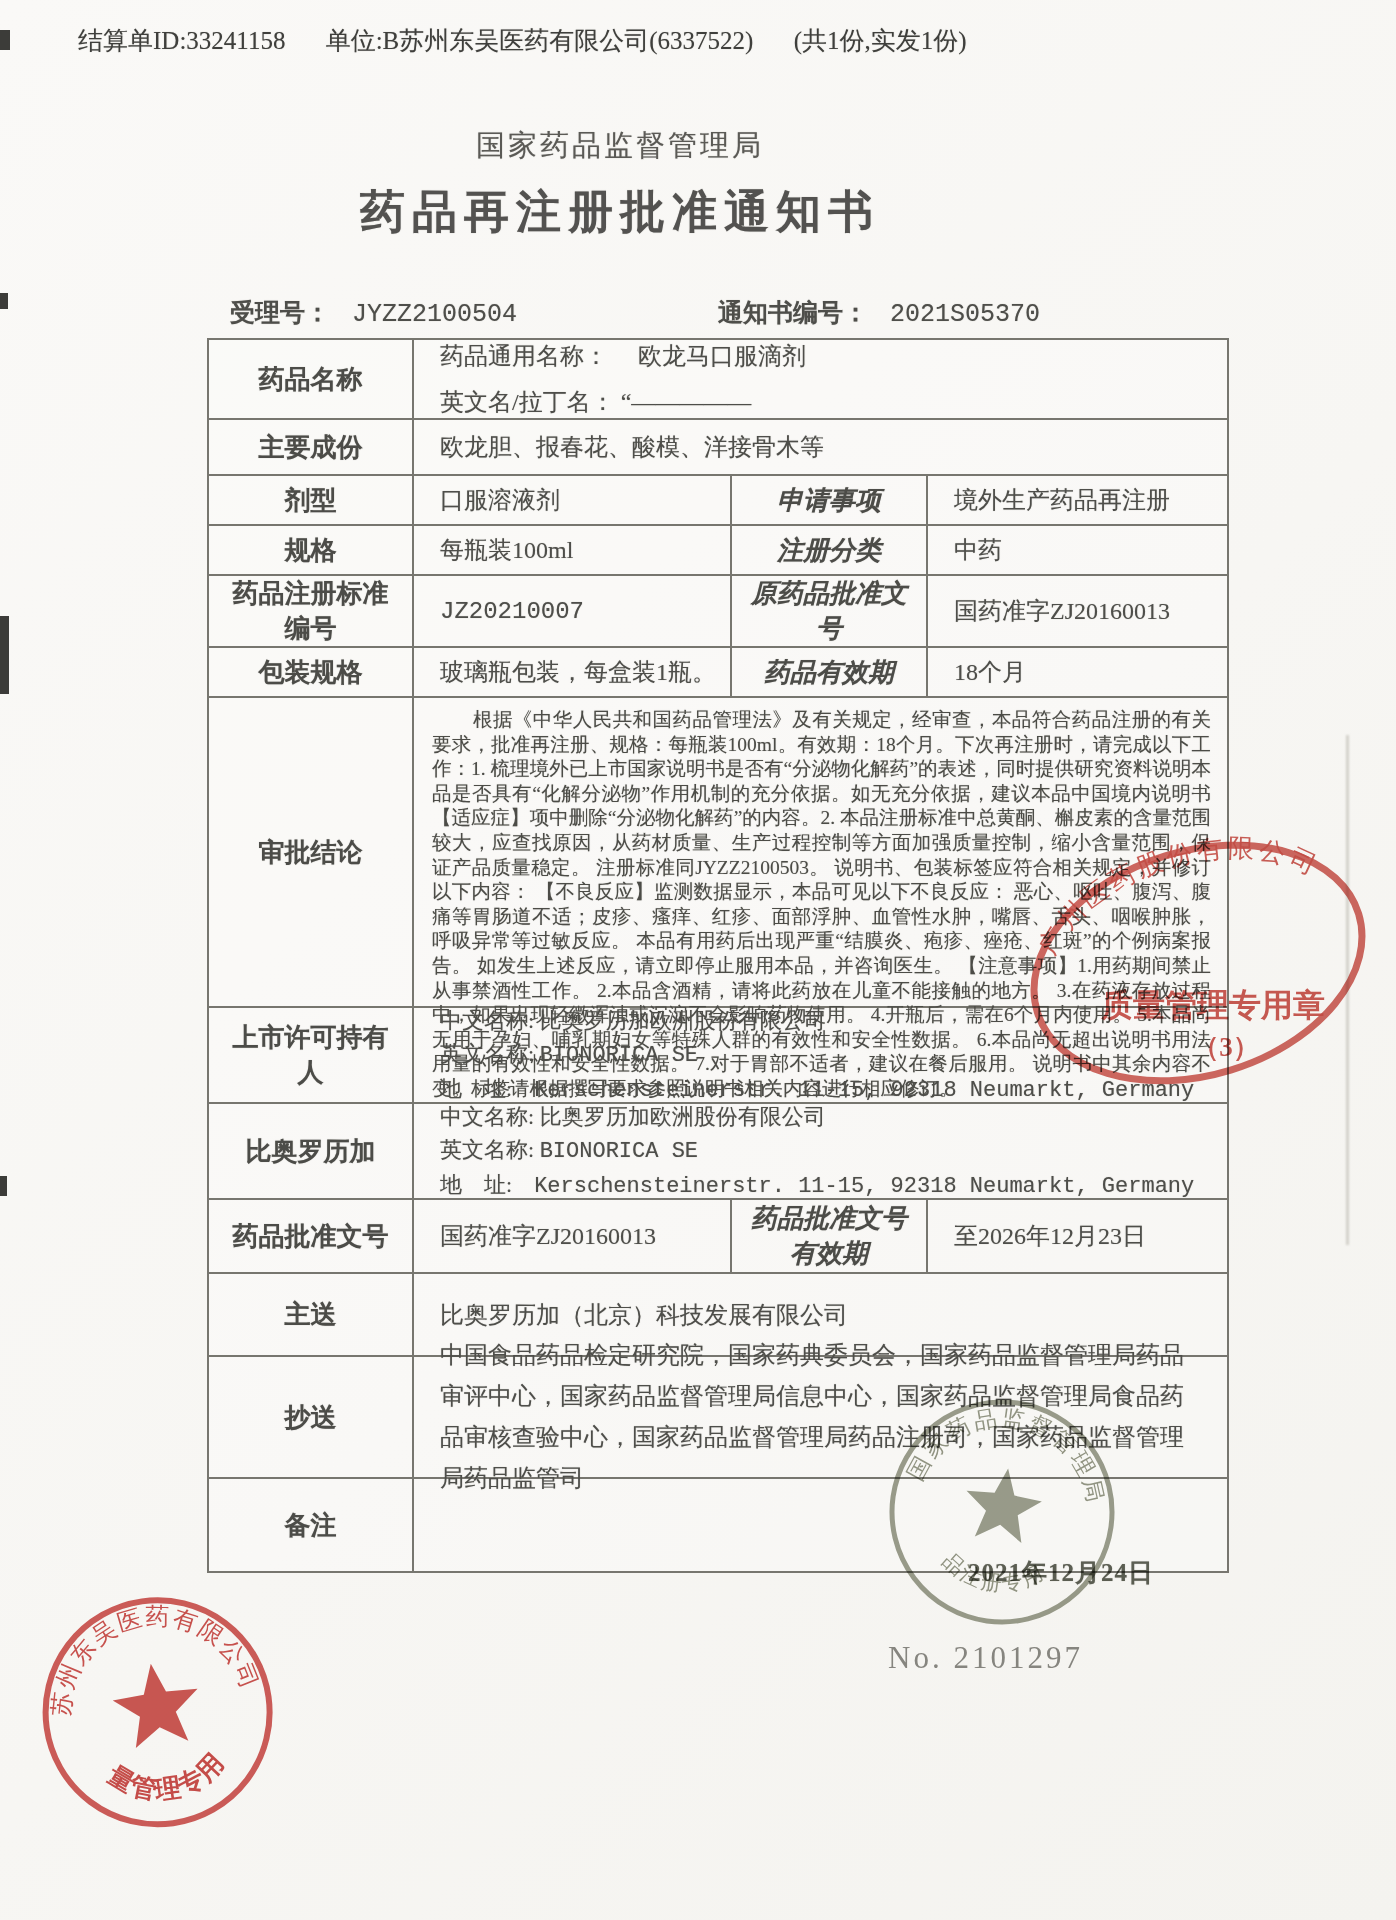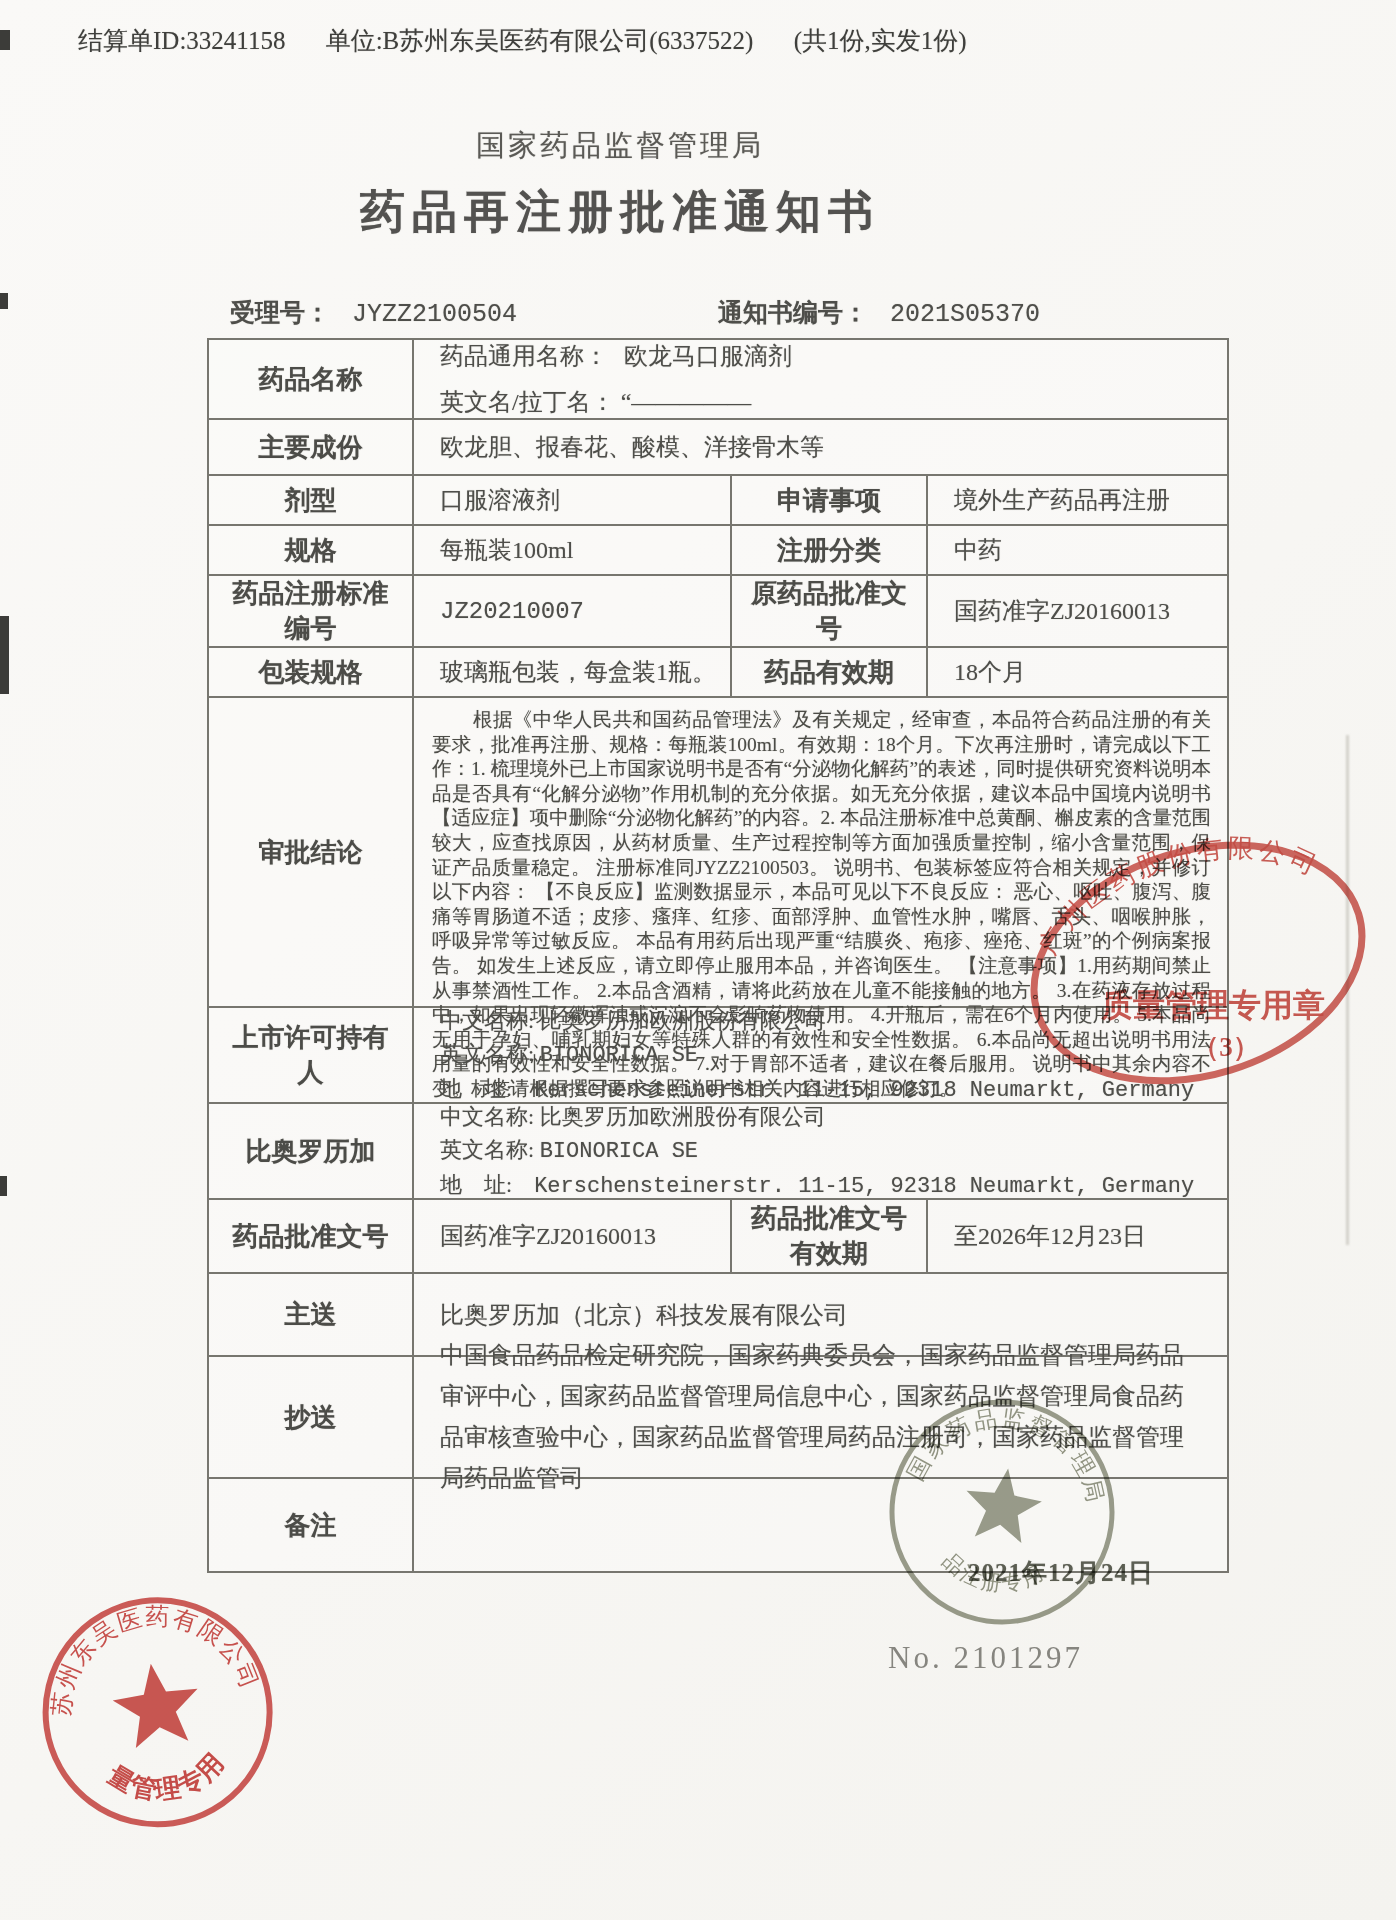--- a/index.html
+++ b/index.html
@@ -28,25 +28,25 @@
   .ref-right{position:absolute;left:718px;}
   .ref-row .lbl{font-weight:bold;margin-right:22px;}
   
   .tbl{position:absolute;left:207px;top:338px;width:1022px;border:2px solid #77766f;box-sizing:border-box;background:rgba(255,255,255,.25);}
   .tr{display:flex;border-bottom:2px solid #77766f;box-sizing:border-box;}
   .tr:last-child{border-bottom:none;}
   .th{flex:0 0 205px;display:flex;align-items:center;justify-content:center;text-align:center;
       font-weight:bold;font-size:26px;border-right:2px solid #77766f;padding:4px 12px;box-sizing:border-box;color:#4c4c48;}
   .td{flex:1 1 auto;display:flex;align-items:center;font-size:24px;padding:4px 10px 4px 26px;box-sizing:border-box;min-width:0;}
   .c2{flex:0 0 318px;border-right:2px solid #77766f;}
-  .c3{flex:0 0 196px;}
+  .c3{flex:0 0 196px;font-style:italic;}
   .c4{flex:1 1 auto;}
   .stack{flex-direction:column;align-items:flex-start;justify-content:center;gap:14px;}
   .stack .kv span:first-child{margin-right:0;}
-  .kv .v{margin-left:16px;}
+  .kv .v{margin-left:30px;}
   .smallgap .v{margin-left:6px;}
   .lines{flex-direction:column;align-items:flex-start;justify-content:center;gap:4px;font-size:22px;line-height:29px;}
   .conclusion{display:block;font-size:19.5px;line-height:24.6px;text-align:justify;padding:10px 16px 8px 18px;color:#4c4c47;}
   .conclusion p{margin:0;text-indent:2.1em;}
   .cc-text{font-size:24px;line-height:41px;padding-right:32px;}
   
   .stamp{position:absolute;mix-blend-mode:multiply;opacity:.9;}
   .stamp svg{overflow:visible;}
   
   .stamp-date{position:absolute;left:948px;top:1556px;font-size:25px;font-weight:bold;color:#5e6156;letter-spacing:1px;mix-blend-mode:multiply;margin-left:20px;}

